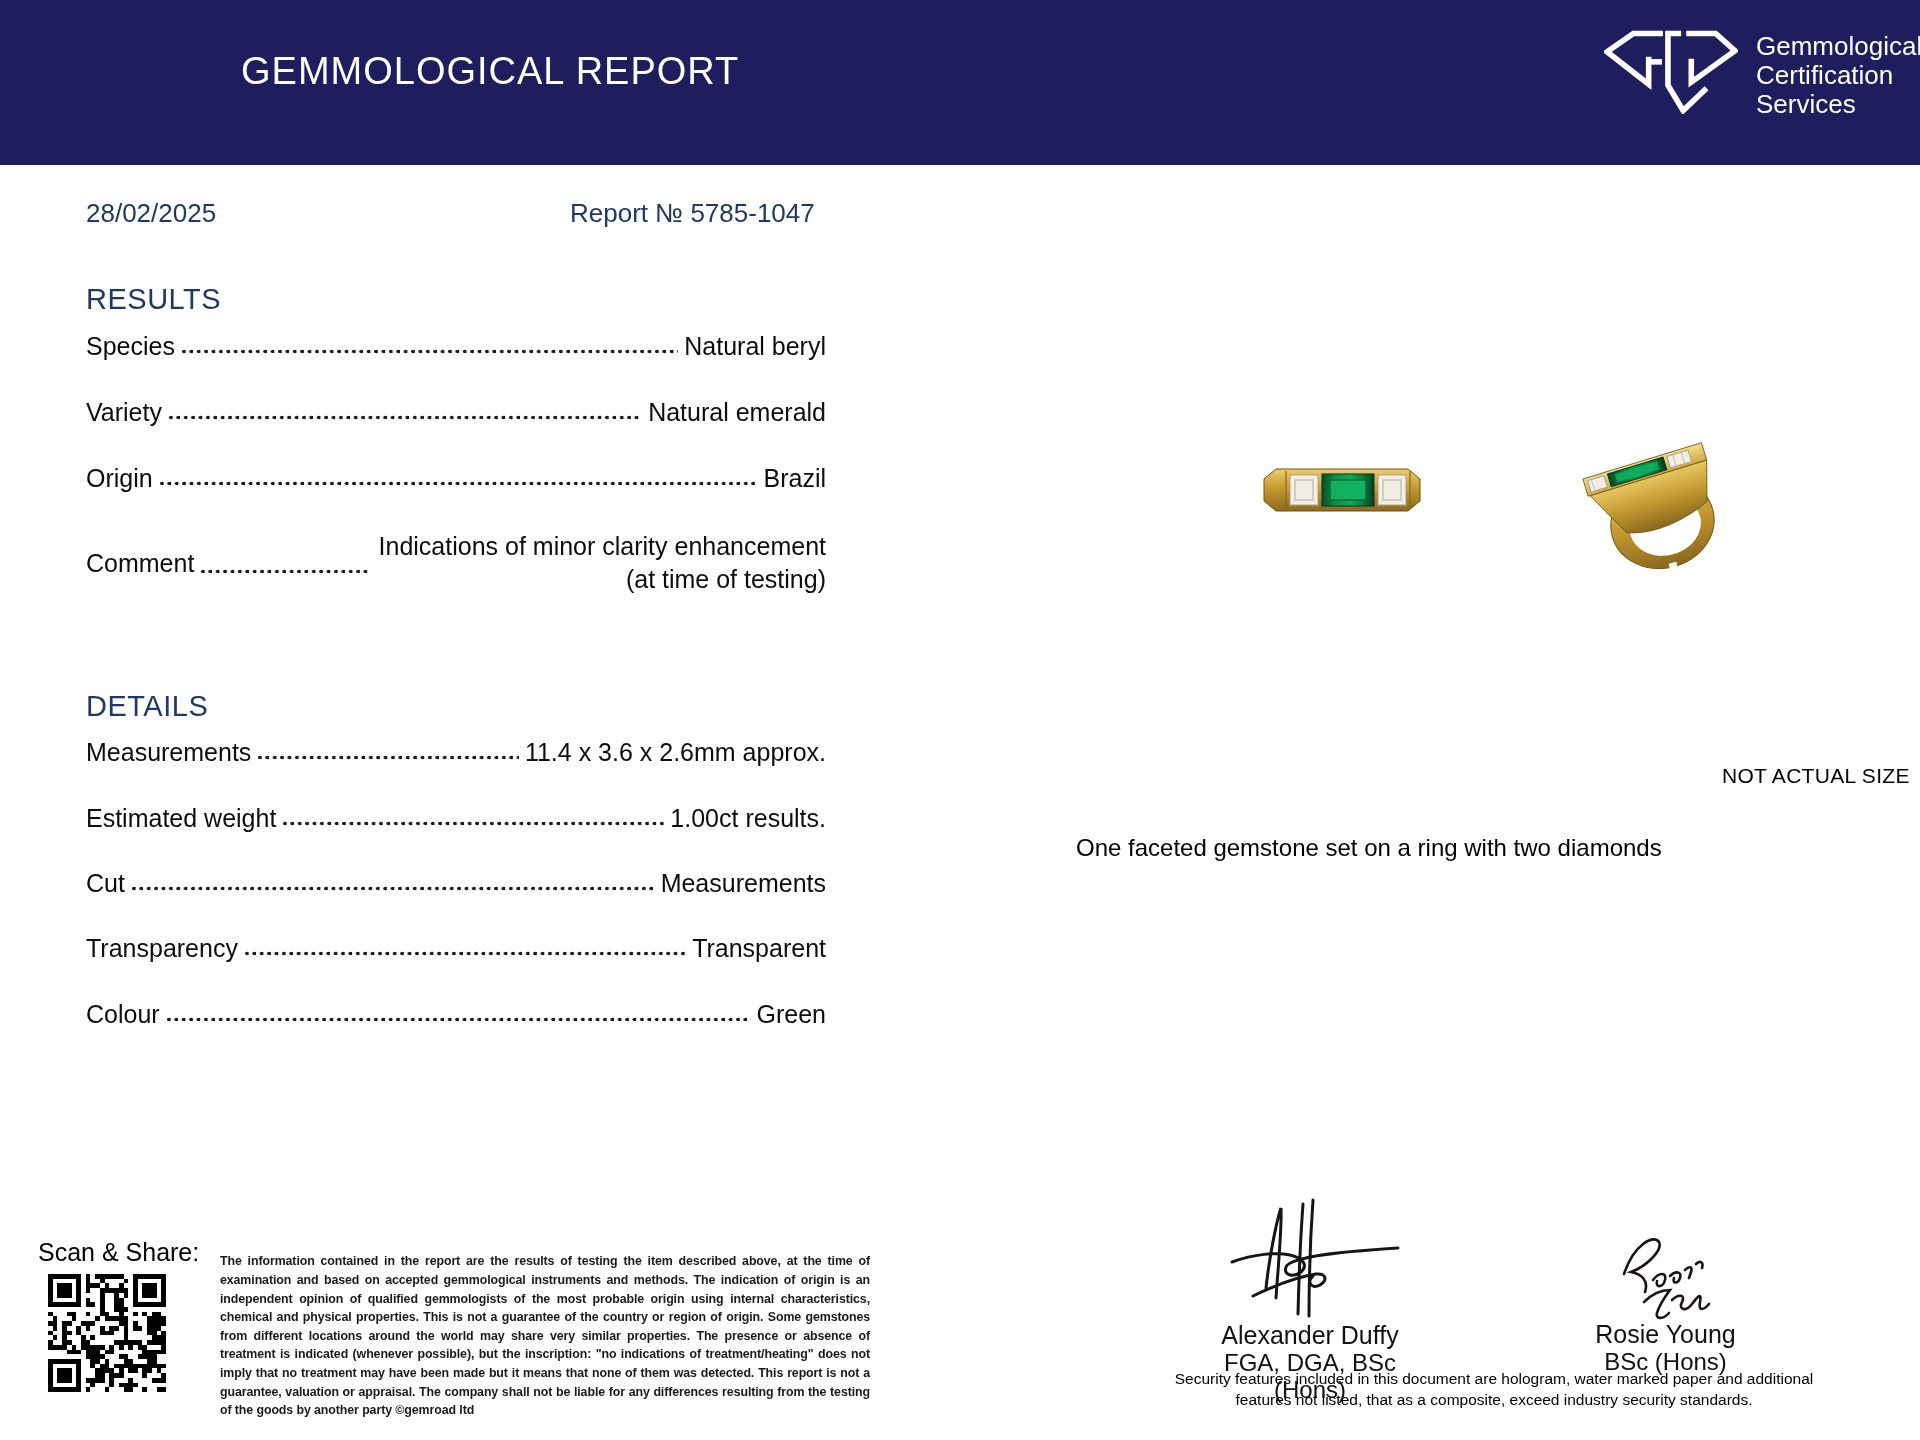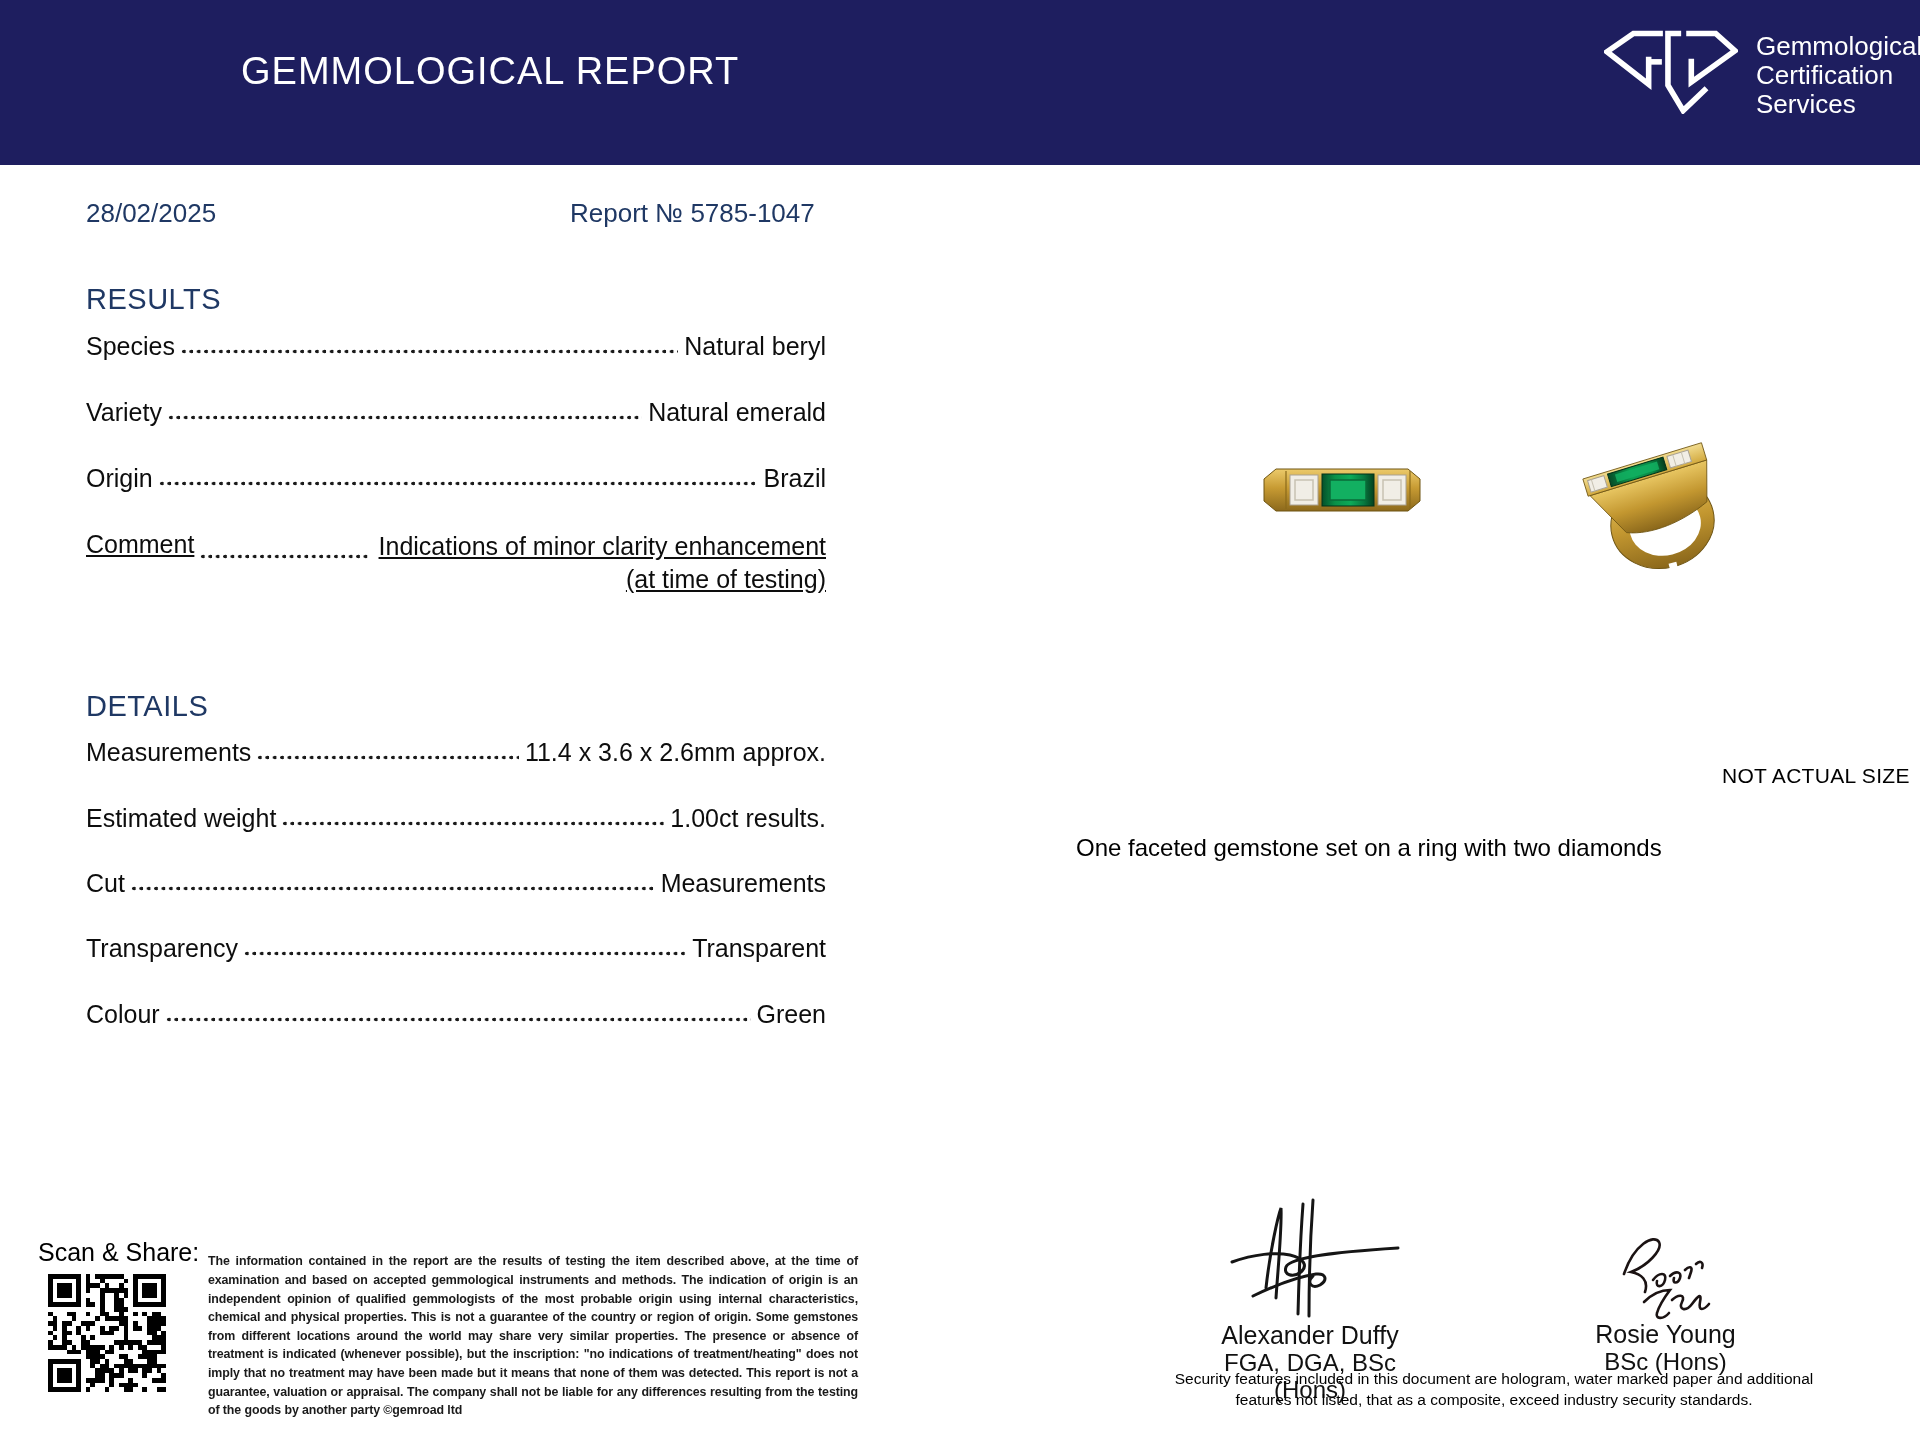--- a/index.html
+++ b/index.html
@@ -23,35 +23,35 @@
   .heading-results{top:283px;}
   .heading-details{top:690px;}
 
   .row{position:absolute;left:86px;width:740px;display:flex;align-items:flex-end;
        font-size:25px;color:#0d0d0d;}
   .row .lbl{white-space:nowrap;}
   .row .val{white-space:nowrap;}
   .dots{flex:1;height:9px;margin:0 6px 5px 6px;
         background-image:radial-gradient(circle at 3px 4.5px,#1a1a1a 1.7px,transparent 2.1px);
         background-size:7.4px 9px;background-repeat:repeat-x;}
-  .row-comment{align-items:flex-start;text-decoration:underline;}
+  .row-comment{align-items:center;}
   .row-comment .dots{flex:0 0 168px;margin-top:22px;}
   .val-multi{flex:1;text-align:right;line-height:33px;white-space:nowrap;}
 
   
   .figure-top{position:absolute;left:1256px;top:462px;width:172px;height:56px;}
   .figure-persp{position:absolute;left:1578px;top:420px;width:156px;height:158px;}
   .not-actual{position:absolute;left:1722px;top:764px;font-size:21px;color:#000;
               letter-spacing:.3px;white-space:nowrap;}
   .caption{position:absolute;left:1076px;top:816px;font-size:24px;color:#000;white-space:nowrap;margin-top:18px;}
 
   
   .scan-share{position:absolute;left:38px;top:1238px;font-size:25px;color:#000;}
   .qr{position:absolute;left:48px;top:1274px;width:118px;height:118px;background:#fff;}
-  .disclaimer{position:absolute;left:208px;top:1240px;width:650px;font-size:12.4px;
+  .disclaimer{position:absolute;left:220px;top:1240px;width:650px;font-size:12.4px;
               line-height:18.6px;text-align:justify;font-weight:700;color:#1a1a1a;
               letter-spacing:-0.1px;}
   .sig{position:absolute;text-align:center;color:#111;}
   .sig svg{display:block;margin:0 auto;}
   .sig-duffy{left:1190px;top:1196px;width:240px;}
   .sig-young{left:1558px;top:1228px;width:215px;}
   .sig-name{font-size:25px;line-height:28px;}
   .sig-cred{font-size:24px;line-height:27px;}
   .security{position:absolute;left:1164px;top:1368px;width:660px;text-align:center;
             font-size:15.5px;line-height:21px;color:#000;}

